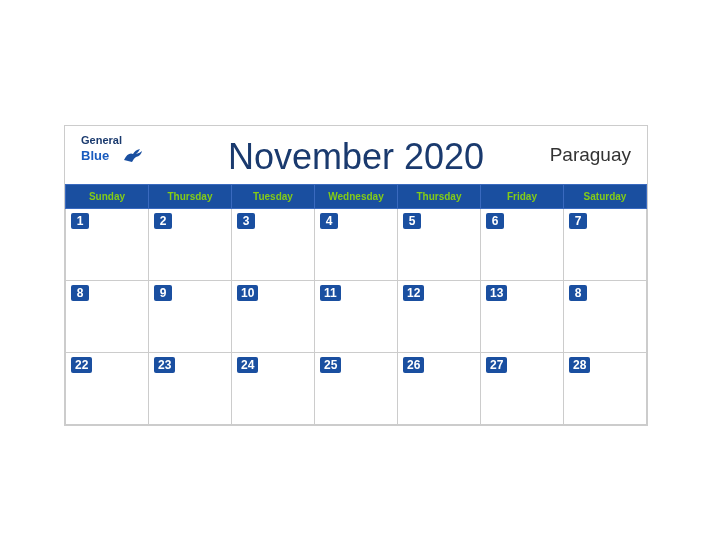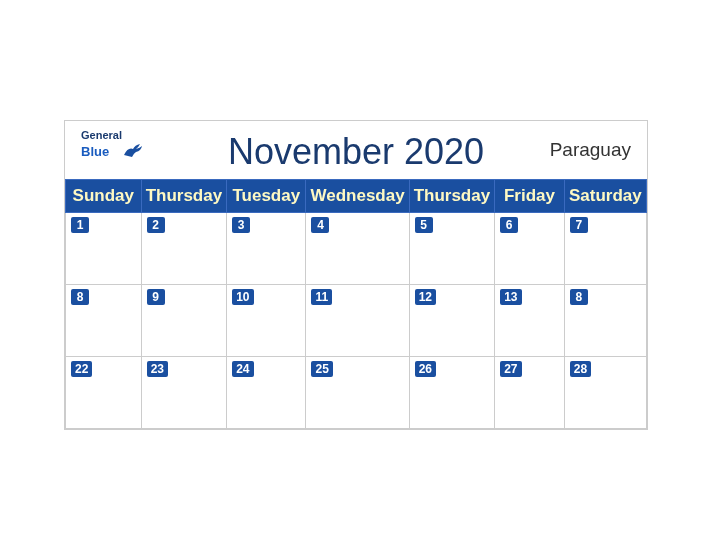--- a/index.html
+++ b/index.html
@@ -56,22 +56,22 @@
       transform: translateY(-50%);
       font-size: 19px;
       color: #333;
     }
     .calendar-grid {
       width: 100%;
       border-collapse: collapse;
     }
     .calendar-grid th {
       background-color: #1a4fa0;
-      color: #fef9c3;
-      font-size: 17px;
+      color: #84cc16;
+      font-size: 10px;
       font-weight: bold;
       text-align: center;
       padding: 6px 4px;
       border: 1px solid #3a6abf;
     }
     .calendar-grid td {
       border: 1px solid #ccc;
       width: calc(100% / 7);
       height: 72px;
       vertical-align: top;

